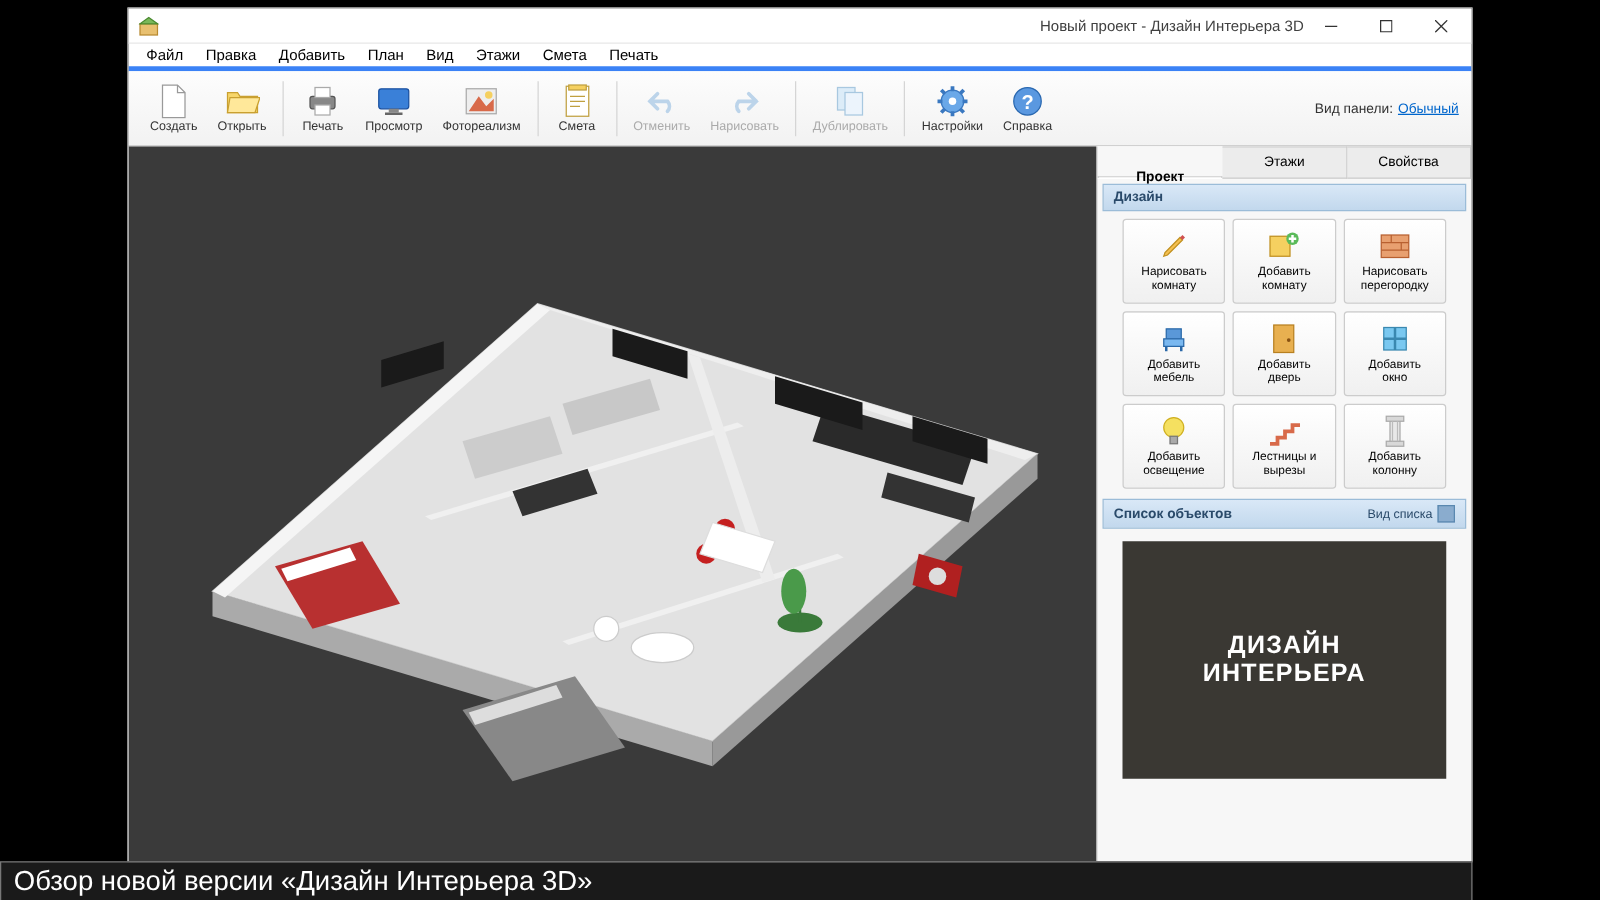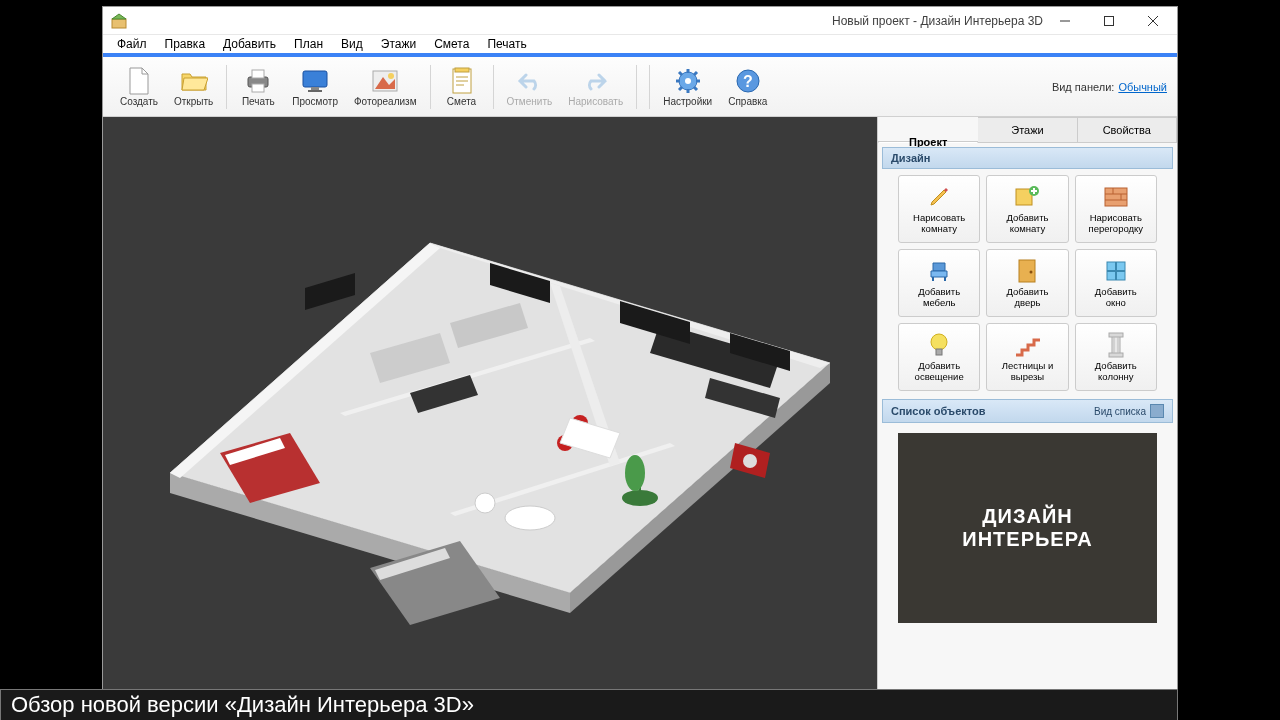--- a/index.html
+++ b/index.html
@@ -192,20 +192,31 @@
       <div class="tool-btn disabled">
         <span class="ticon">
             <svg width="26" height="20" viewBox="0 0 26 20">
               <path d="M16 4 L22 10 L16 16 M22 10 H8 A6 6 0 0 0 8 18" fill="none" stroke="#bcd4ea" stroke-width="3" stroke-linecap="round"></path>
             </svg>
           </span>
         <span>Нарисовать</span>
       </div>
     </div>
     <div class="tool-sep"></div>
+    <div class="toolbar-group">
+      <div class="tool-btn disabled">
+        <span class="ticon">
+            <svg width="24" height="26" viewBox="0 0 24 26">
+              <rect x="2" y="2" width="14" height="18" fill="#dcecf8" stroke="#a8c8e0"></rect>
+              <rect x="8" y="6" width="14" height="18" fill="#ecf4fc" stroke="#a8c8e0"></rect>
+            </svg>
+          </span>
+        <span>Дублировать</span>
+      </div>
+    </div>
     <div class="tool-sep"></div>
     <div class="toolbar-group">
       <div class="tool-btn">
         <span class="ticon">
             <svg width="26" height="26" viewBox="0 0 26 26">
               <circle cx="13" cy="13" r="9" fill="#6aa8e8" stroke="#3a78c0"></circle>
               <circle cx="13" cy="13" r="3" fill="#fff"></circle>
               <g stroke="#3a78c0" stroke-width="3">
                 <line x1="13" y1="1" x2="13" y2="5"></line>
                 <line x1="13" y1="21" x2="13" y2="25"></line>

